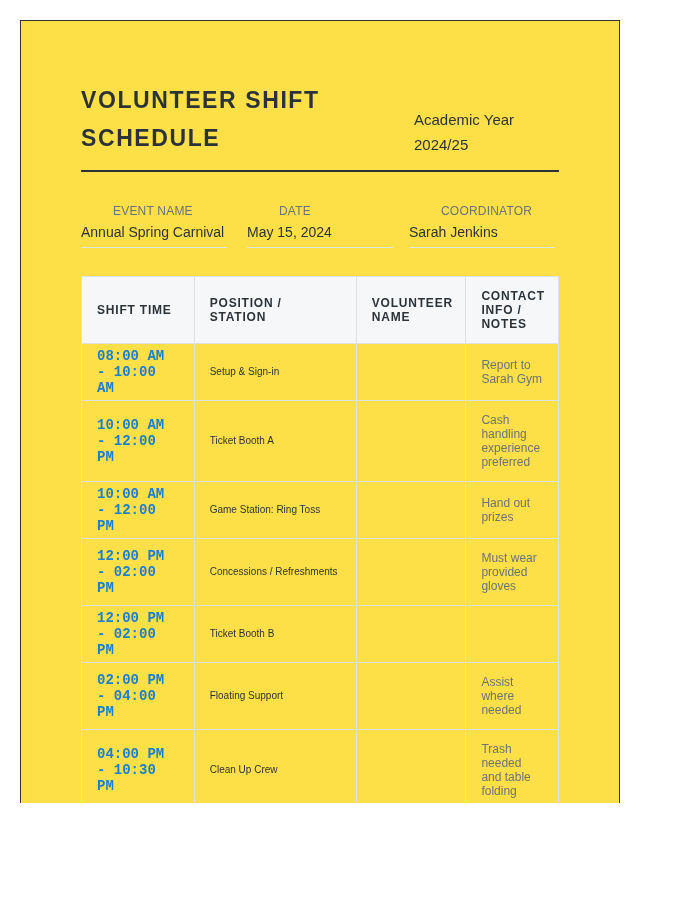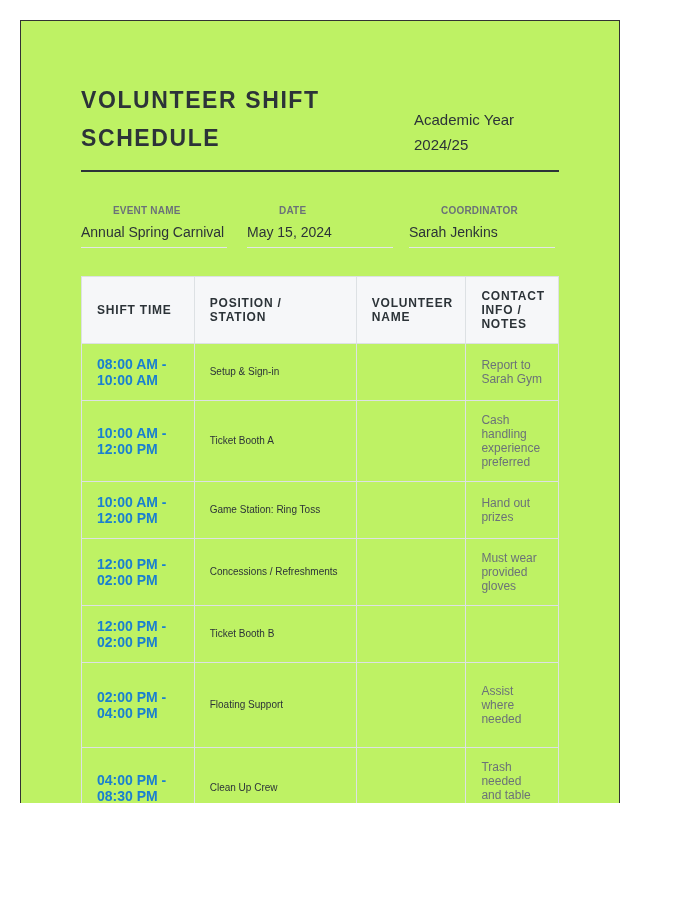--- a/index.html
+++ b/index.html
@@ -17,21 +17,21 @@
   }
   .page {
     position: absolute;
     left: 20px;
     top: 20px;
     width: 598px;
     height: 782px;
     border-left: 1px solid #333;
     border-right: 1px solid #333;
     border-top: 1px solid #333;
-    background: #bef264;
+    background: #fde047;
     overflow: hidden;
     box-sizing: content-box;
   }
   .content {
     position: absolute;
     left: 60px;
     top: 0;
     width: 478px;
   }
   .header {
@@ -65,22 +65,22 @@
     height: 44px;
   }
   .meta-field {
     position: absolute;
     top: 0;
     width: 146px;
     height: 43px;
     border-bottom: 1px solid #e3e6e8;
   }
   .meta-label {
-    font-size: 10px;
-    font-weight: bold;
+    font-size: 12px;
+    font-weight: normal;
     color: #6b7278;
     letter-spacing: 0.2px;
     line-height: 14px;
     display: block;
     padding-left: 32px;
   }
   .meta-value {
     font-size: 14px;
     color: #2c3338;
     display: block;
@@ -113,20 +113,21 @@
   }
   .col-time { width: 112px; }
   .col-pos { width: 161px; }
   .col-vol { width: 109px; }
   .col-note { width: 92px; }
   td.time {
     font-size: 14px;
     font-weight: bold;
     color: #1a7fd0;
     line-height: 16px;
+    font-family: Liberation Mono, monospace;
   }
   td.pos {
     font-size: 10px;
     color: #2c3338;
     line-height: 16px;
   }
   td.vol { }
   td.note {
     font-size: 12px;
     color: #6b7278;
@@ -205,28 +206,28 @@
           <td class="pos">Concessions / Refreshments</td>
           <td class="vol"></td>
           <td class="note">Must wear provided gloves</td>
         </tr>
         <tr style="height:57px;">
           <td class="time">12:00 PM - 02:00 PM</td>
           <td class="pos">Ticket Booth B</td>
           <td class="vol"></td>
           <td class="note"></td>
         </tr>
-        <tr style="height:85px;">
+        <tr style="height:67px;">
           <td class="time">02:00 PM - 04:00 PM</td>
           <td class="pos">Floating Support</td>
           <td class="vol"></td>
           <td class="note">Assist where needed</td>
         </tr>
         <tr style="height:81px;">
-          <td class="time">04:00 PM - 08:30 PM</td>
+          <td class="time">04:00 PM - 10:30 PM</td>
           <td class="pos">Clean Up Crew</td>
           <td class="vol"></td>
           <td class="note">Trash needed and table folding</td>
         </tr>
       </tbody>
     </table>
 
   </div>
 </div>
 

